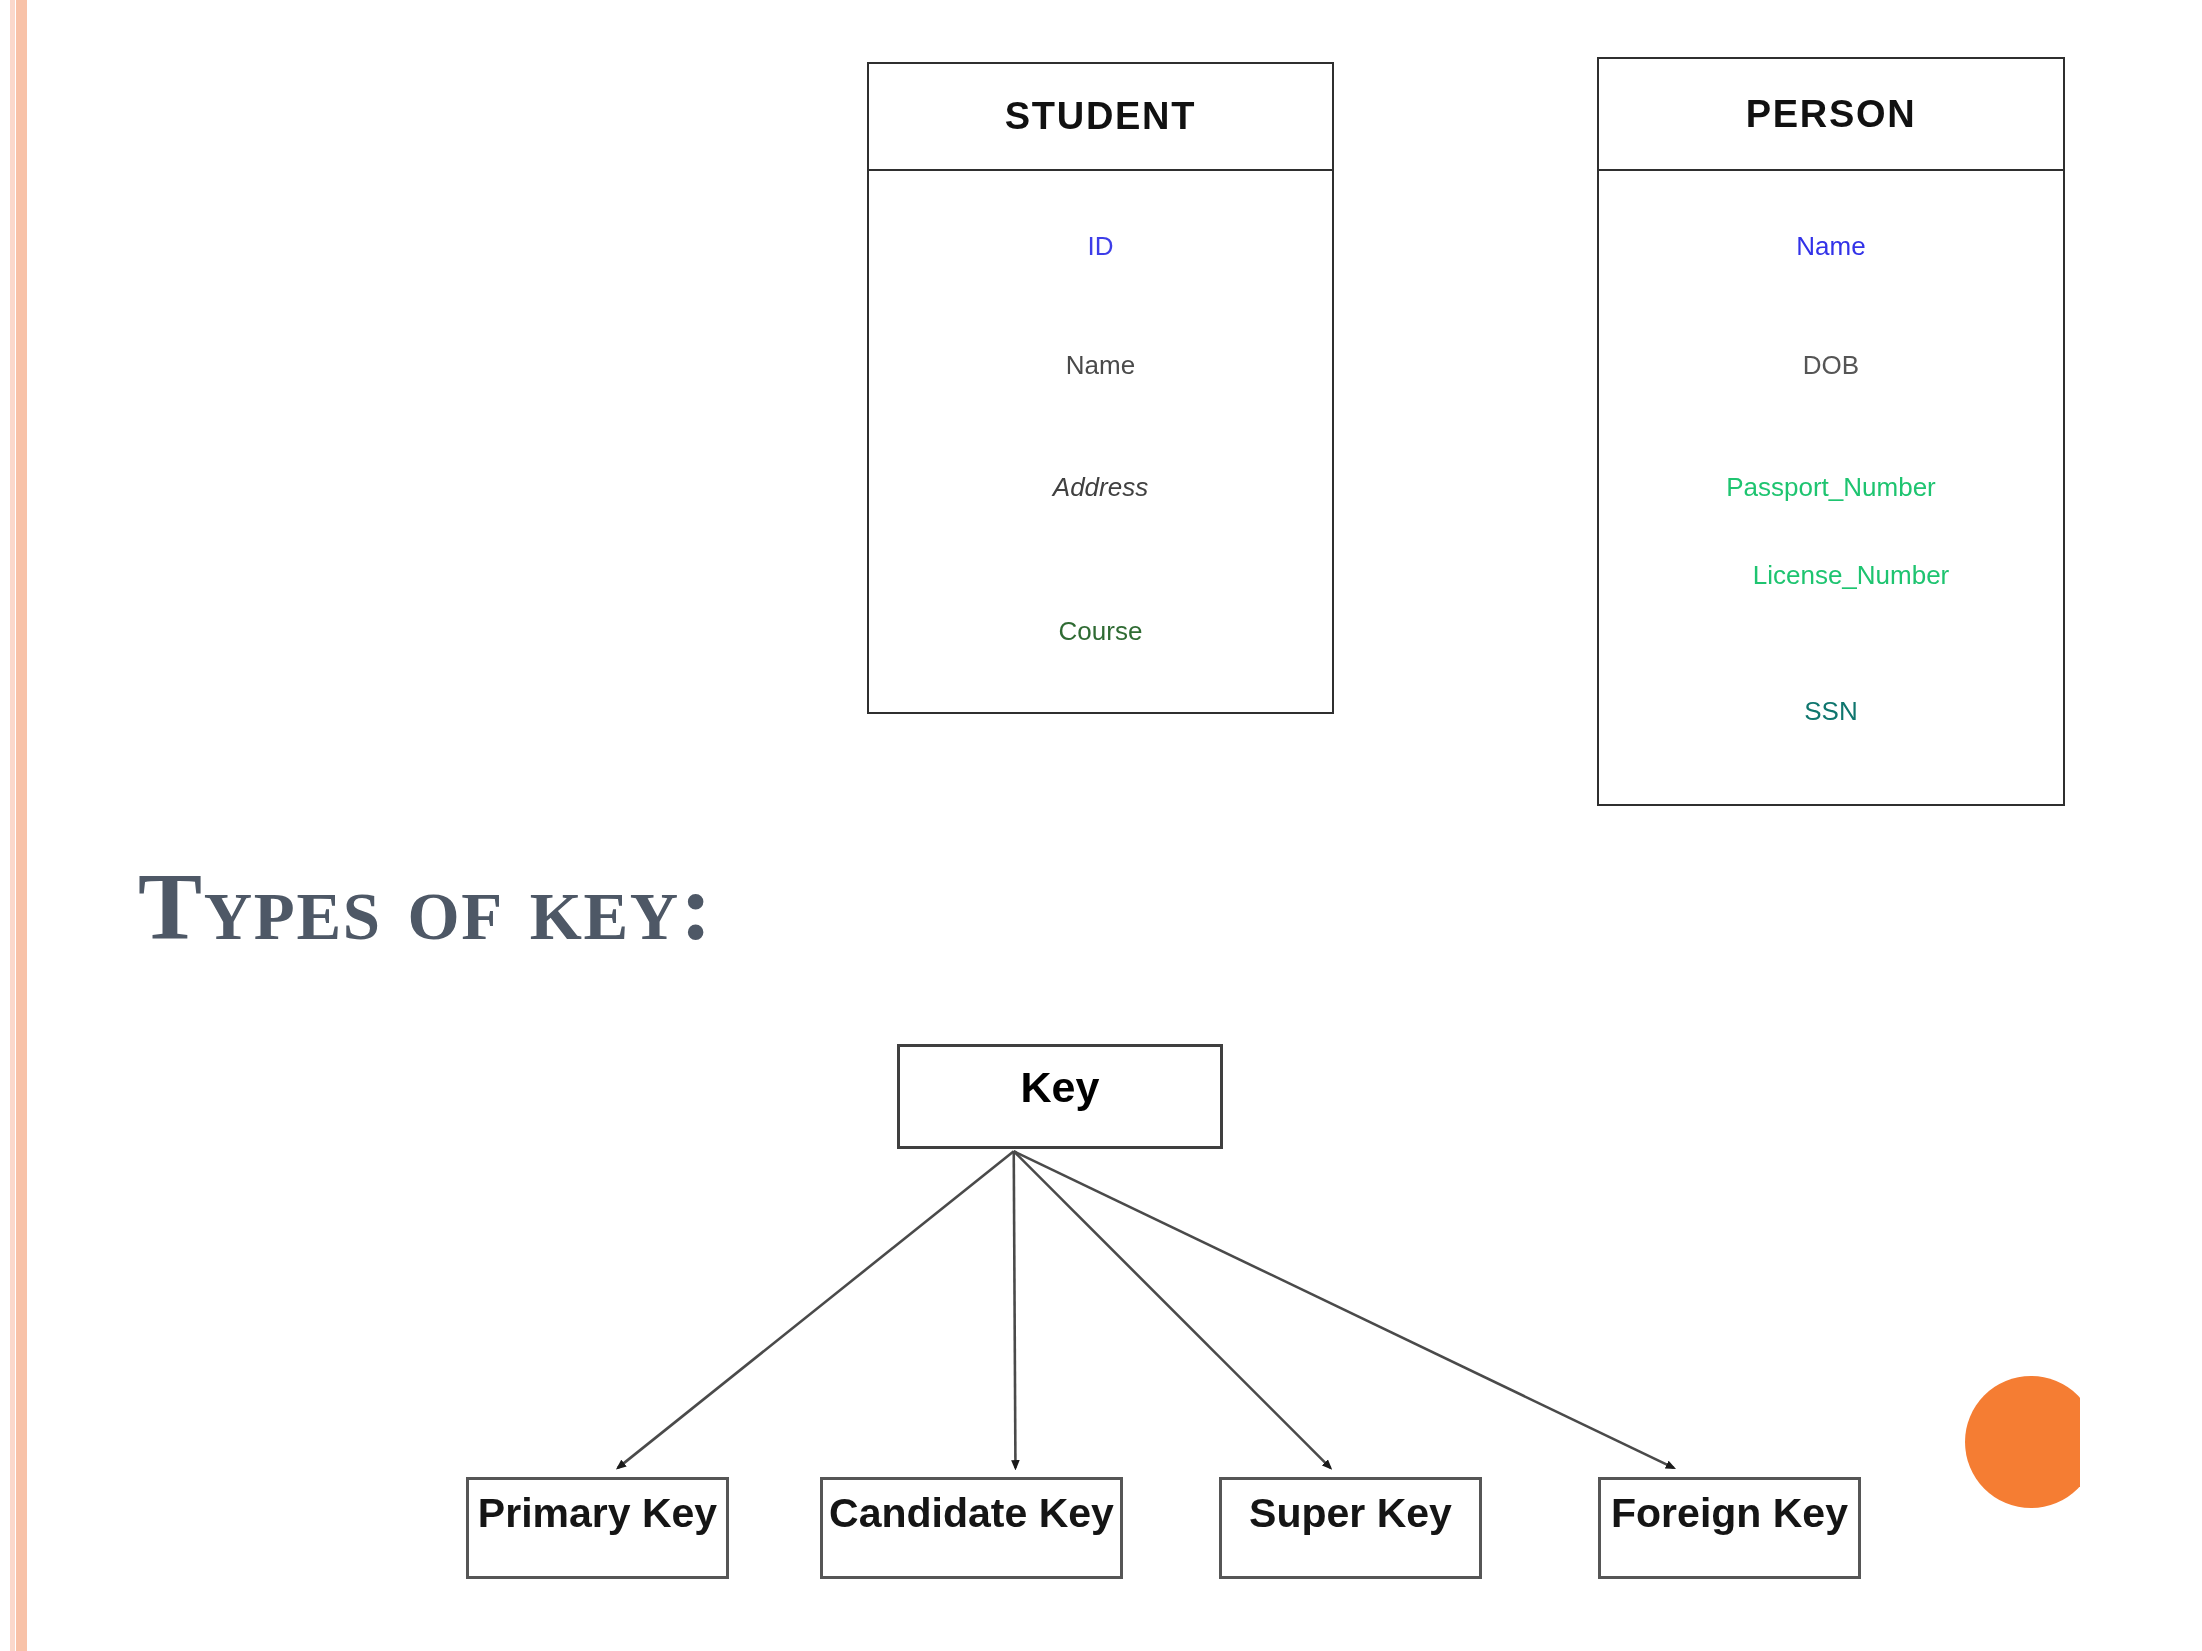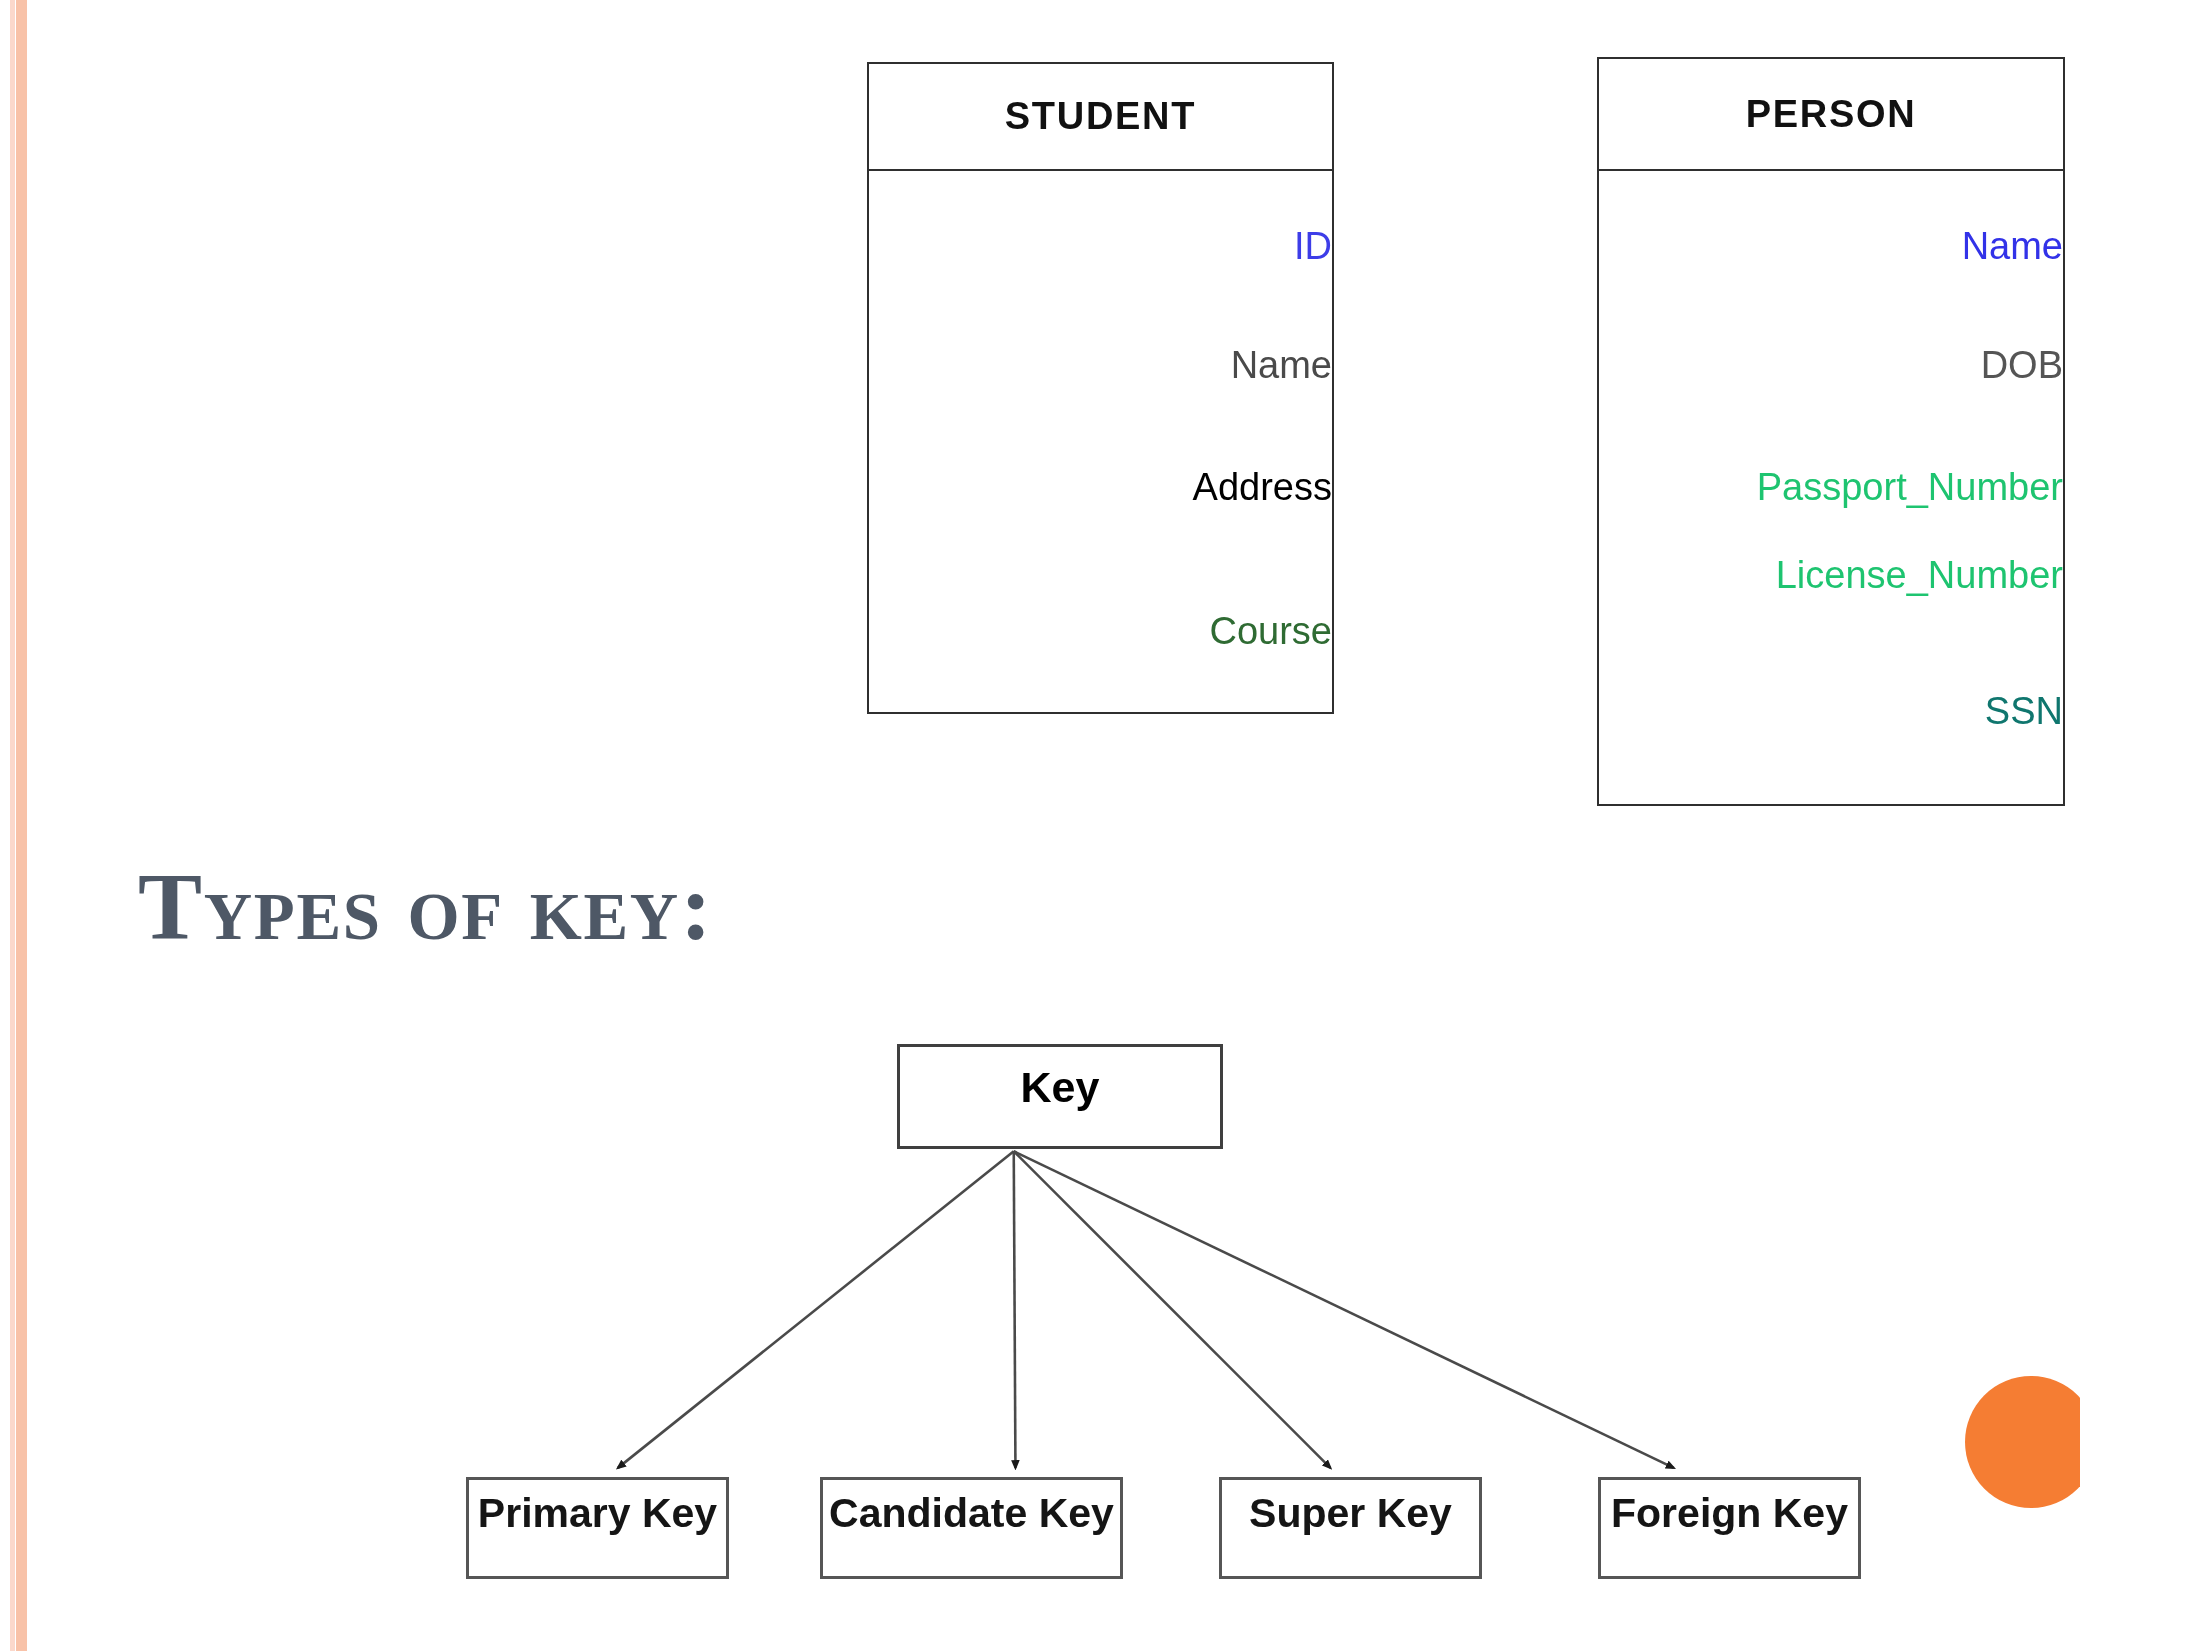--- a/index.html
+++ b/index.html
@@ -41,22 +41,22 @@
   .entity-header {
     position: absolute; left: 0; right: 0; top: 0;
     border-bottom: 2.6px solid #2f2f2f;
     display: flex; align-items: center; justify-content: center;
     font-weight: bold; font-size: 38px; letter-spacing: 1.7px; color: #111111;
   }
   #entity-student .entity-header { height: 105px; }
   #entity-person  .entity-header { height: 110px; }
   .attr {
     position: absolute; left: 0; right: 0;
-    text-align: right;
-    font-size: 38px; line-height: 38px;
+    text-align: center;
+    font-size: 26px; line-height: 38px;
   }
   
   #entity-student .attr:nth-of-type(2) { top: 163px; }
   #entity-student .attr:nth-of-type(3) { top: 282px; }
   #entity-student .attr:nth-of-type(4) { top: 404px; }
   #entity-student .attr:nth-of-type(5) { top: 548px; }
   
   #entity-person .attr:nth-of-type(2) { top: 168px; }
   #entity-person .attr:nth-of-type(3) { top: 287px; }
   #entity-person .attr:nth-of-type(4) { top: 409px; }
@@ -114,21 +114,21 @@
   <div class="vstripe" id="band-right" style="background-color: rgb(251, 203, 181);"></div>
   <div class="vstripe" id="band-right-sub" style="background-color: rgb(249, 194, 170);"></div>
   <div class="vstripe" id="band-right-line" style="background-color: rgb(239, 131, 81);"></div>
 
   <div id="accent-circle" style="background-color: rgb(245, 125, 51);"></div>
 
   <div class="entity" id="entity-student">
     <div class="entity-header">STUDENT</div>
     <div class="attr" style="color: rgb(61, 61, 232);">ID</div>
     <div class="attr" style="color: rgb(74, 74, 74);">Name</div>
-    <div class="attr" style="color: #000000;">Address</div>
+    <div class="attr" style="color: #404040; font-style: italic;">Address</div>
     <div class="attr" style="color: rgb(47, 107, 51);">Course</div>
   </div>
 
   <div class="entity" id="entity-person">
     <div class="entity-header">PERSON</div>
     <div class="attr" style="color: rgb(50, 50, 232);">Name</div>
     <div class="attr" style="color: rgb(85, 85, 85);">DOB</div>
     <div class="attr" style="color: rgb(30, 196, 112);">Passport_Number</div>
     <div class="attr" style="color: rgb(30, 196, 112);">License_Number</div>
     <div class="attr" style="color: #0f766e;">SSN</div>

